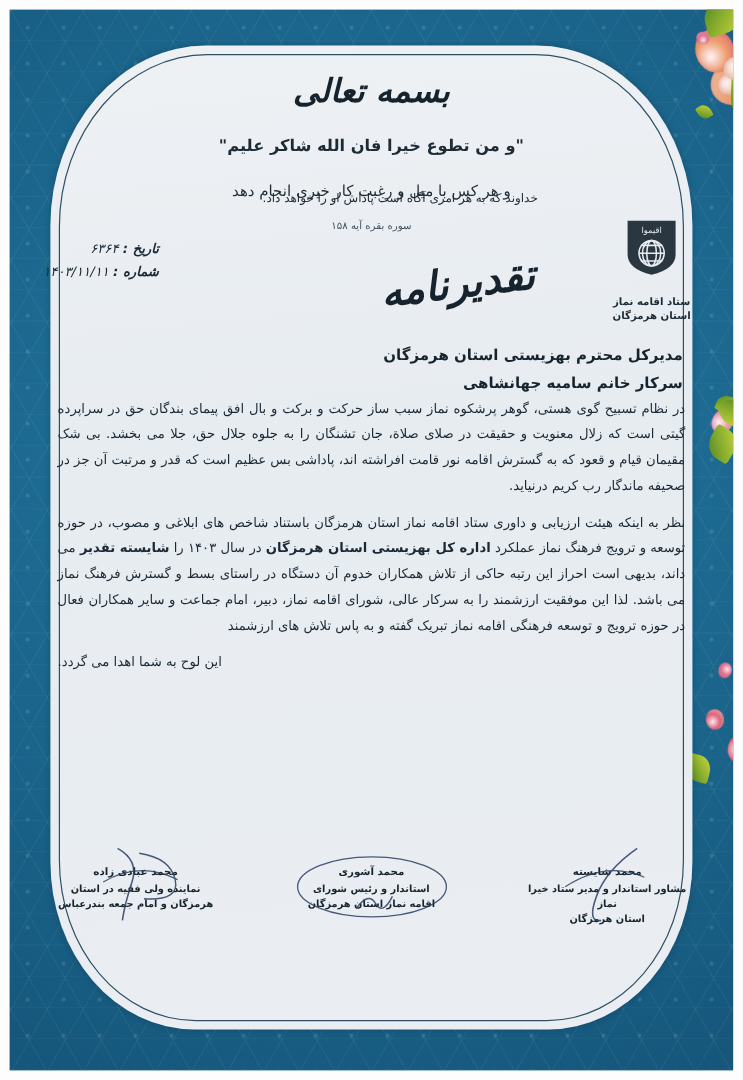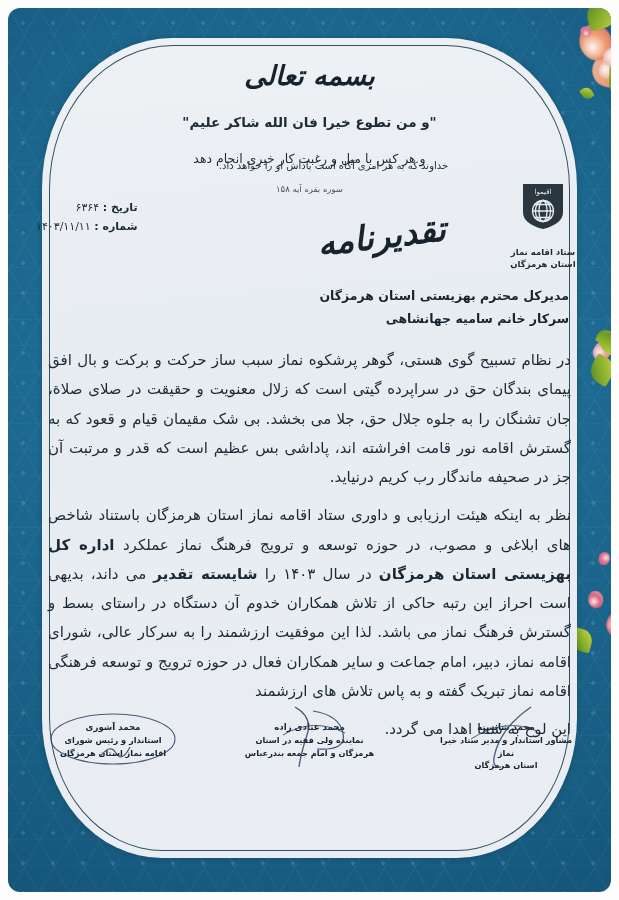--- a/index.html
+++ b/index.html
@@ -26,21 +26,20 @@
   
   .sheet {
     position: absolute;
     left: 8px;
     top: 8px;
     right: 8px;
     bottom: 8px;
     background:
       radial-gradient(circle at 50% 40%, #2a80a8 0%, #1d6a92 45%, #15567a 100%);
     overflow: hidden;
-    border-radius: 12px;
   }
 
   
   .pattern {
     position: absolute;
     inset: 0;
     opacity: .30;
     background-image:
       repeating-linear-gradient(60deg, rgba(255,255,255,.16) 0 1px, transparent 1px 26px),
       repeating-linear-gradient(-60deg, rgba(255,255,255,.16) 0 1px, transparent 1px 26px),
@@ -175,20 +174,21 @@
   
   .meta {
     position: absolute;
     top: 190px;
     left: 28px;
     text-align: right;
     direction: rtl;
     font-size: 11px;
     color: #1b2a35;
     line-height: 1.75;
+    font-style: italic;
   }
   .meta .row { white-space: nowrap; }
   .meta .lbl { font-weight: 700; }
   .meta .val { letter-spacing: .5px; }
 
   
   .logo-block {
     position: absolute;
     top: 160px;
     right: 22px;
@@ -233,29 +233,28 @@
     line-height: 1.85;
     color: #16242e;
   }
 
   
   .body-text {
     position: absolute;
     top: 322px;
     left: 40px;
     right: 40px;
-    font-size: 15px;
+    font-size: 11px;
     line-height: 1.95;
     text-align: justify;
     color: #1a2935;
-    margin-top: 16px;
   }
   .body-text p { margin: 0 0 9px 0; }
   .body-text b { font-weight: 700; }
-  .center-line { text-align: right; }
+  .center-line { text-align: left; }
 
   
   .signatures {
     position: absolute;
     bottom: 120px;
     left: 30px;
     right: 30px;
     display: flex;
     flex-direction: row-reverse;
     justify-content: space-between;
@@ -377,37 +376,37 @@
       <div class="body-text">
         <p>در نظام تسبیح گوی هستی، گوهر پرشکوه نماز سبب ساز حرکت و برکت و بال افق پیمای بندگان حق در سراپرده گیتی است که زلال معنویت و حقیقت در صلای صلاة، جان تشنگان را به جلوه جلال حق، جلا می بخشد. بی شک مقیمان قیام و قعود که به گسترش اقامه نور قامت افراشته اند، پاداشی بس عظیم است که قدر و مرتبت آن جز در صحیفه ماندگار رب کریم درنیاید.</p>
         <p><span>نظر به اینکه هیئت ارزیابی و داوری ستاد اقامه نماز استان هرمزگان باستناد شاخص های ابلاغی و مصوب، در حوزه توسعه و ترویج فرهنگ نماز عملکرد </span><b>اداره کل بهزیستی استان هرمزگان</b><span> در سال ۱۴۰۳ را </span><b>شایسته تقدیر</b><span> می داند، بدیهی است احراز این رتبه حاکی از تلاش همکاران خدوم آن دستگاه در راستای بسط و گسترش فرهنگ نماز می باشد. لذا این موفقیت ارزشمند را به سرکار عالی، شورای اقامه نماز، دبیر، امام جماعت و سایر همکاران فعال در حوزه ترویج و توسعه فرهنگی اقامه نماز تبریک گفته و به پاس تلاش های ارزشمند</span></p>
         <p class="center-line">این لوح به شما اهدا می گردد.</p>
       </div>
 
       <div class="signatures">
 
         <div class="sig">
           <svg class="ink" viewBox="0 0 150 64" aria-hidden="true">
-            <ellipse cx="75" cy="34" rx="62" ry="25" fill="none" stroke="#2b3f63" stroke-width="1.1"></ellipse>
-            <path d="M62 52 q10 -14 16 -4 t14 -6" fill="none" stroke="#2b3f63" stroke-width="1.2"></path>
-          </svg>
-          <div class="name">محمد آشوری</div>
-          <div>استاندار و رئیس شورای</div>
-          <div>اقامه نماز استان هرمزگان</div>
-        </div>
-
-        <div class="sig">
-          <svg class="ink" viewBox="0 0 150 64" aria-hidden="true">
             <path d="M60 2 q18 10 12 28 t-8 32" fill="none" stroke="#2b3f63" stroke-width="1.3"></path>
             <path d="M78 6 q26 4 30 22 t-26 16" fill="none" stroke="#2b3f63" stroke-width="1.2"></path>
             <path d="M48 30 q30 -18 62 -2" fill="none" stroke="#2b3f63" stroke-width="1"></path>
           </svg>
           <div class="name">محمد عبادی زاده</div>
           <div>نماینده ولی فقیه در استان</div>
           <div>هرمزگان و امام جمعه بندرعباس</div>
+        </div>
+
+        <div class="sig">
+          <svg class="ink" viewBox="0 0 150 64" aria-hidden="true">
+            <ellipse cx="75" cy="34" rx="62" ry="25" fill="none" stroke="#2b3f63" stroke-width="1.1"></ellipse>
+            <path d="M62 52 q10 -14 16 -4 t14 -6" fill="none" stroke="#2b3f63" stroke-width="1.2"></path>
+          </svg>
+          <div class="name">محمد آشوری</div>
+          <div>استاندار و رئیس شورای</div>
+          <div>اقامه نماز استان هرمزگان</div>
         </div>
 
         <div class="sig">
           <svg class="ink" viewBox="0 0 150 64" aria-hidden="true">
             <path d="M100 2 q-26 18 -34 40 t4 20" fill="none" stroke="#2b3f63" stroke-width="1.3"></path>
             <path d="M40 34 q34 -22 66 -8" fill="none" stroke="#2b3f63" stroke-width="1"></path>
           </svg>
           <div class="name">محمد شایسته</div>
           <div>مشاور استاندار و مدیر ستاد خیرا نماز</div>
           <div>استان هرمزگان</div>

